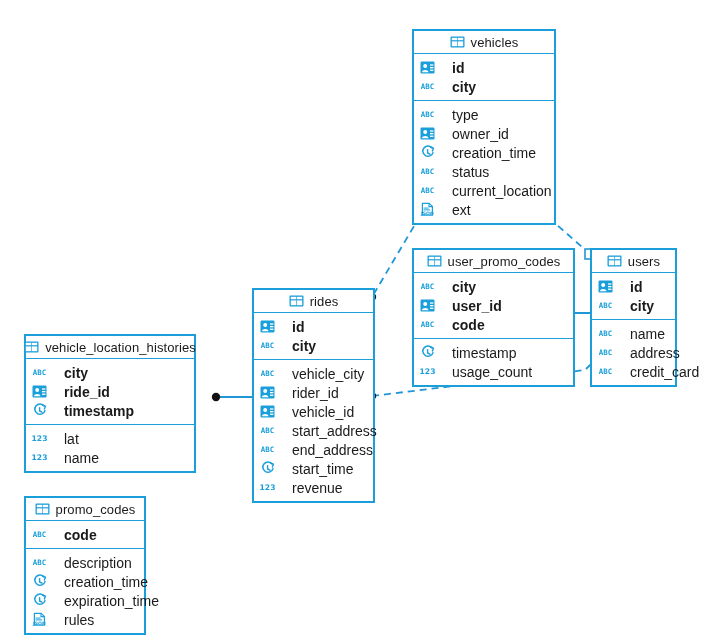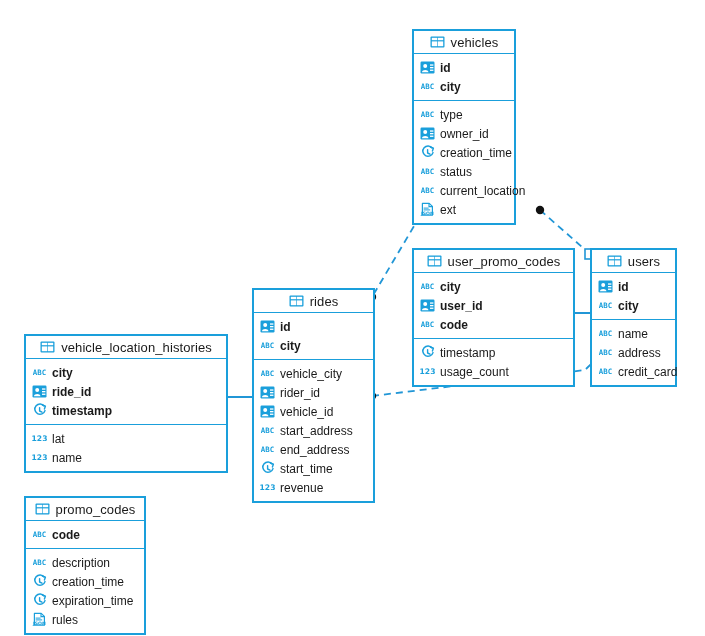--- a/index.html
+++ b/index.html
@@ -55,22 +55,23 @@
   }
   .field-row {
     display: flex;
     align-items: center;
     gap: 5px;
     padding: 0 6px;
     height: 19px;
     white-space: nowrap;
   }
   .field-label {
-    font-size: 12px;
+    font-size: 14px;
     color: #1a1a1a;
+    margin-left: 12px;
   }
   .field-row.key .field-label {
     font-weight: bold;
   }
   .ic {
     width: 15px;
     height: 15px;
     flex: 0 0 15px;
     display: block;
   }
@@ -101,21 +102,21 @@
         <polyline points="549,313 590,313" fill="none" stroke="#2196d6" stroke-width="1.8" stroke-linejoin="round" stroke-dasharray="none"></polyline>
         <circle cx="549" cy="313" r="4.2" fill="#111111"></circle>
       </g>
       <g>
         <polyline points="216,397 252,397" fill="none" stroke="#2196d6" stroke-width="1.8" stroke-linejoin="round" stroke-dasharray="none"></polyline>
         <circle cx="216" cy="397" r="4.2" fill="#111111"></circle>
       </g>
     </svg>
 
   <div id="nodes">
-      <div class="table-node" style="left: 412px; top: 29px; width: 104px;">
+      <div class="table-node" style="left: 412px; top: 29px; width: 144px;">
         <div class="tbl-header">
           <span class="ic">
             <svg width="15" height="15" viewBox="0 0 15 15">
               <rect x="0.5" y="1.5" width="14" height="11" rx="1" fill="#1a9fdb"></rect>
               <rect x="1.8" y="2.8" width="5.4" height="2.4" fill="#ffffff"></rect>
               <rect x="7.8" y="2.8" width="5.4" height="2.4" fill="#ffffff"></rect>
               <rect x="1.8" y="6.4" width="5.4" height="4.8" fill="#ffffff"></rect>
               <rect x="7.8" y="6.4" width="5.4" height="4.8" fill="#ffffff"></rect>
             </svg>
           </span>
@@ -434,21 +435,21 @@
           <div class="field-row">
             <span class="ic">
               <svg width="15" height="15" viewBox="0 0 15 15">
                 <text x="7.5" y="9.6" text-anchor="middle" font-family="DejaVu Sans, sans-serif" font-size="7.6" font-weight="bold" fill="#1a9fdb">123</text>
               </svg>
             </span>
             <span class="field-label">revenue</span>
           </div>
         </div>
       </div>
-      <div class="table-node" style="left: 24px; top: 334px; width: 204px;">
+      <div class="table-node" style="left: 24px; top: 334px; width: 172px;">
         <div class="tbl-header">
           <span class="ic">
             <svg width="15" height="15" viewBox="0 0 15 15">
               <rect x="0.5" y="1.5" width="14" height="11" rx="1" fill="#1a9fdb"></rect>
               <rect x="1.8" y="2.8" width="5.4" height="2.4" fill="#ffffff"></rect>
               <rect x="7.8" y="2.8" width="5.4" height="2.4" fill="#ffffff"></rect>
               <rect x="1.8" y="6.4" width="5.4" height="4.8" fill="#ffffff"></rect>
               <rect x="7.8" y="6.4" width="5.4" height="4.8" fill="#ffffff"></rect>
             </svg>
           </span>

